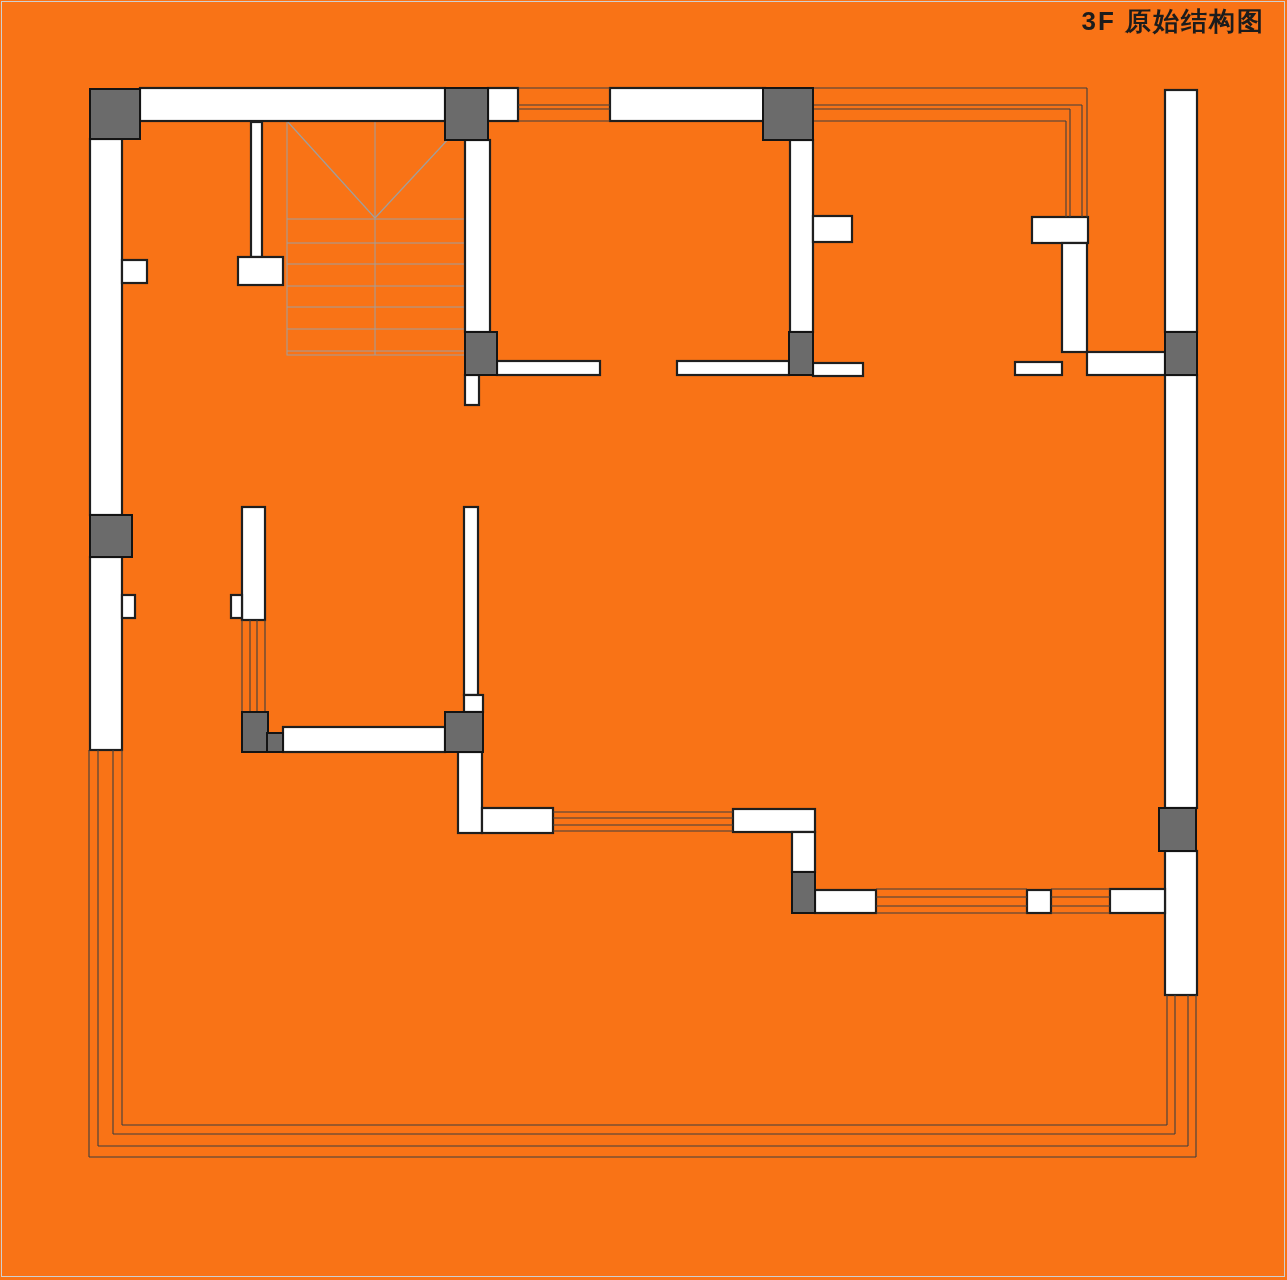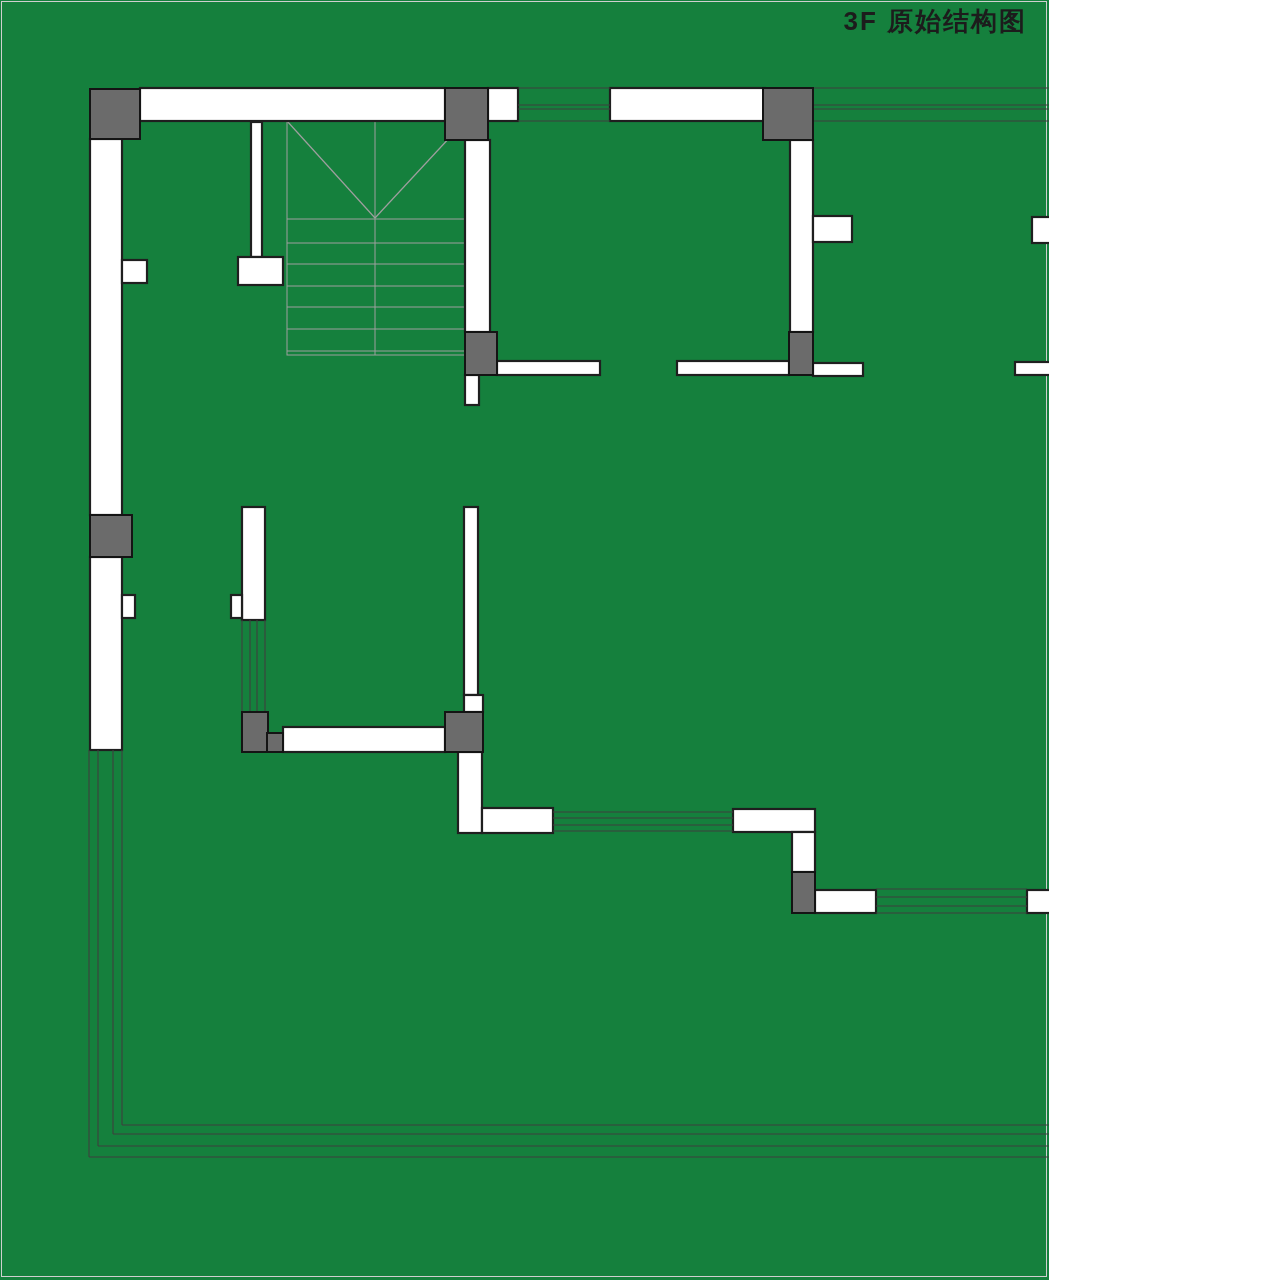--- a/index.html
+++ b/index.html
@@ -2,23 +2,23 @@
 <html><head>
 <meta charset="utf-8">
 <style>
   html, body {
     margin: 0;
     padding: 0;
     background: #ffffff;
   }
   .page {
     position: relative;
-    width: 1049px;
+    width: 1287px;
     height: 1280px;
-    background: #15803d;
+    background: #f97316;
     overflow: hidden;
     font-family: "Liberation Sans", sans-serif;
   }
   .page-frame {
     position: absolute;
     left: 1px; top: 1px; right: 2px; bottom: 3px;
     border: 1px solid #cfcfcf;
     pointer-events: none;
   }
   .drawing-title {

